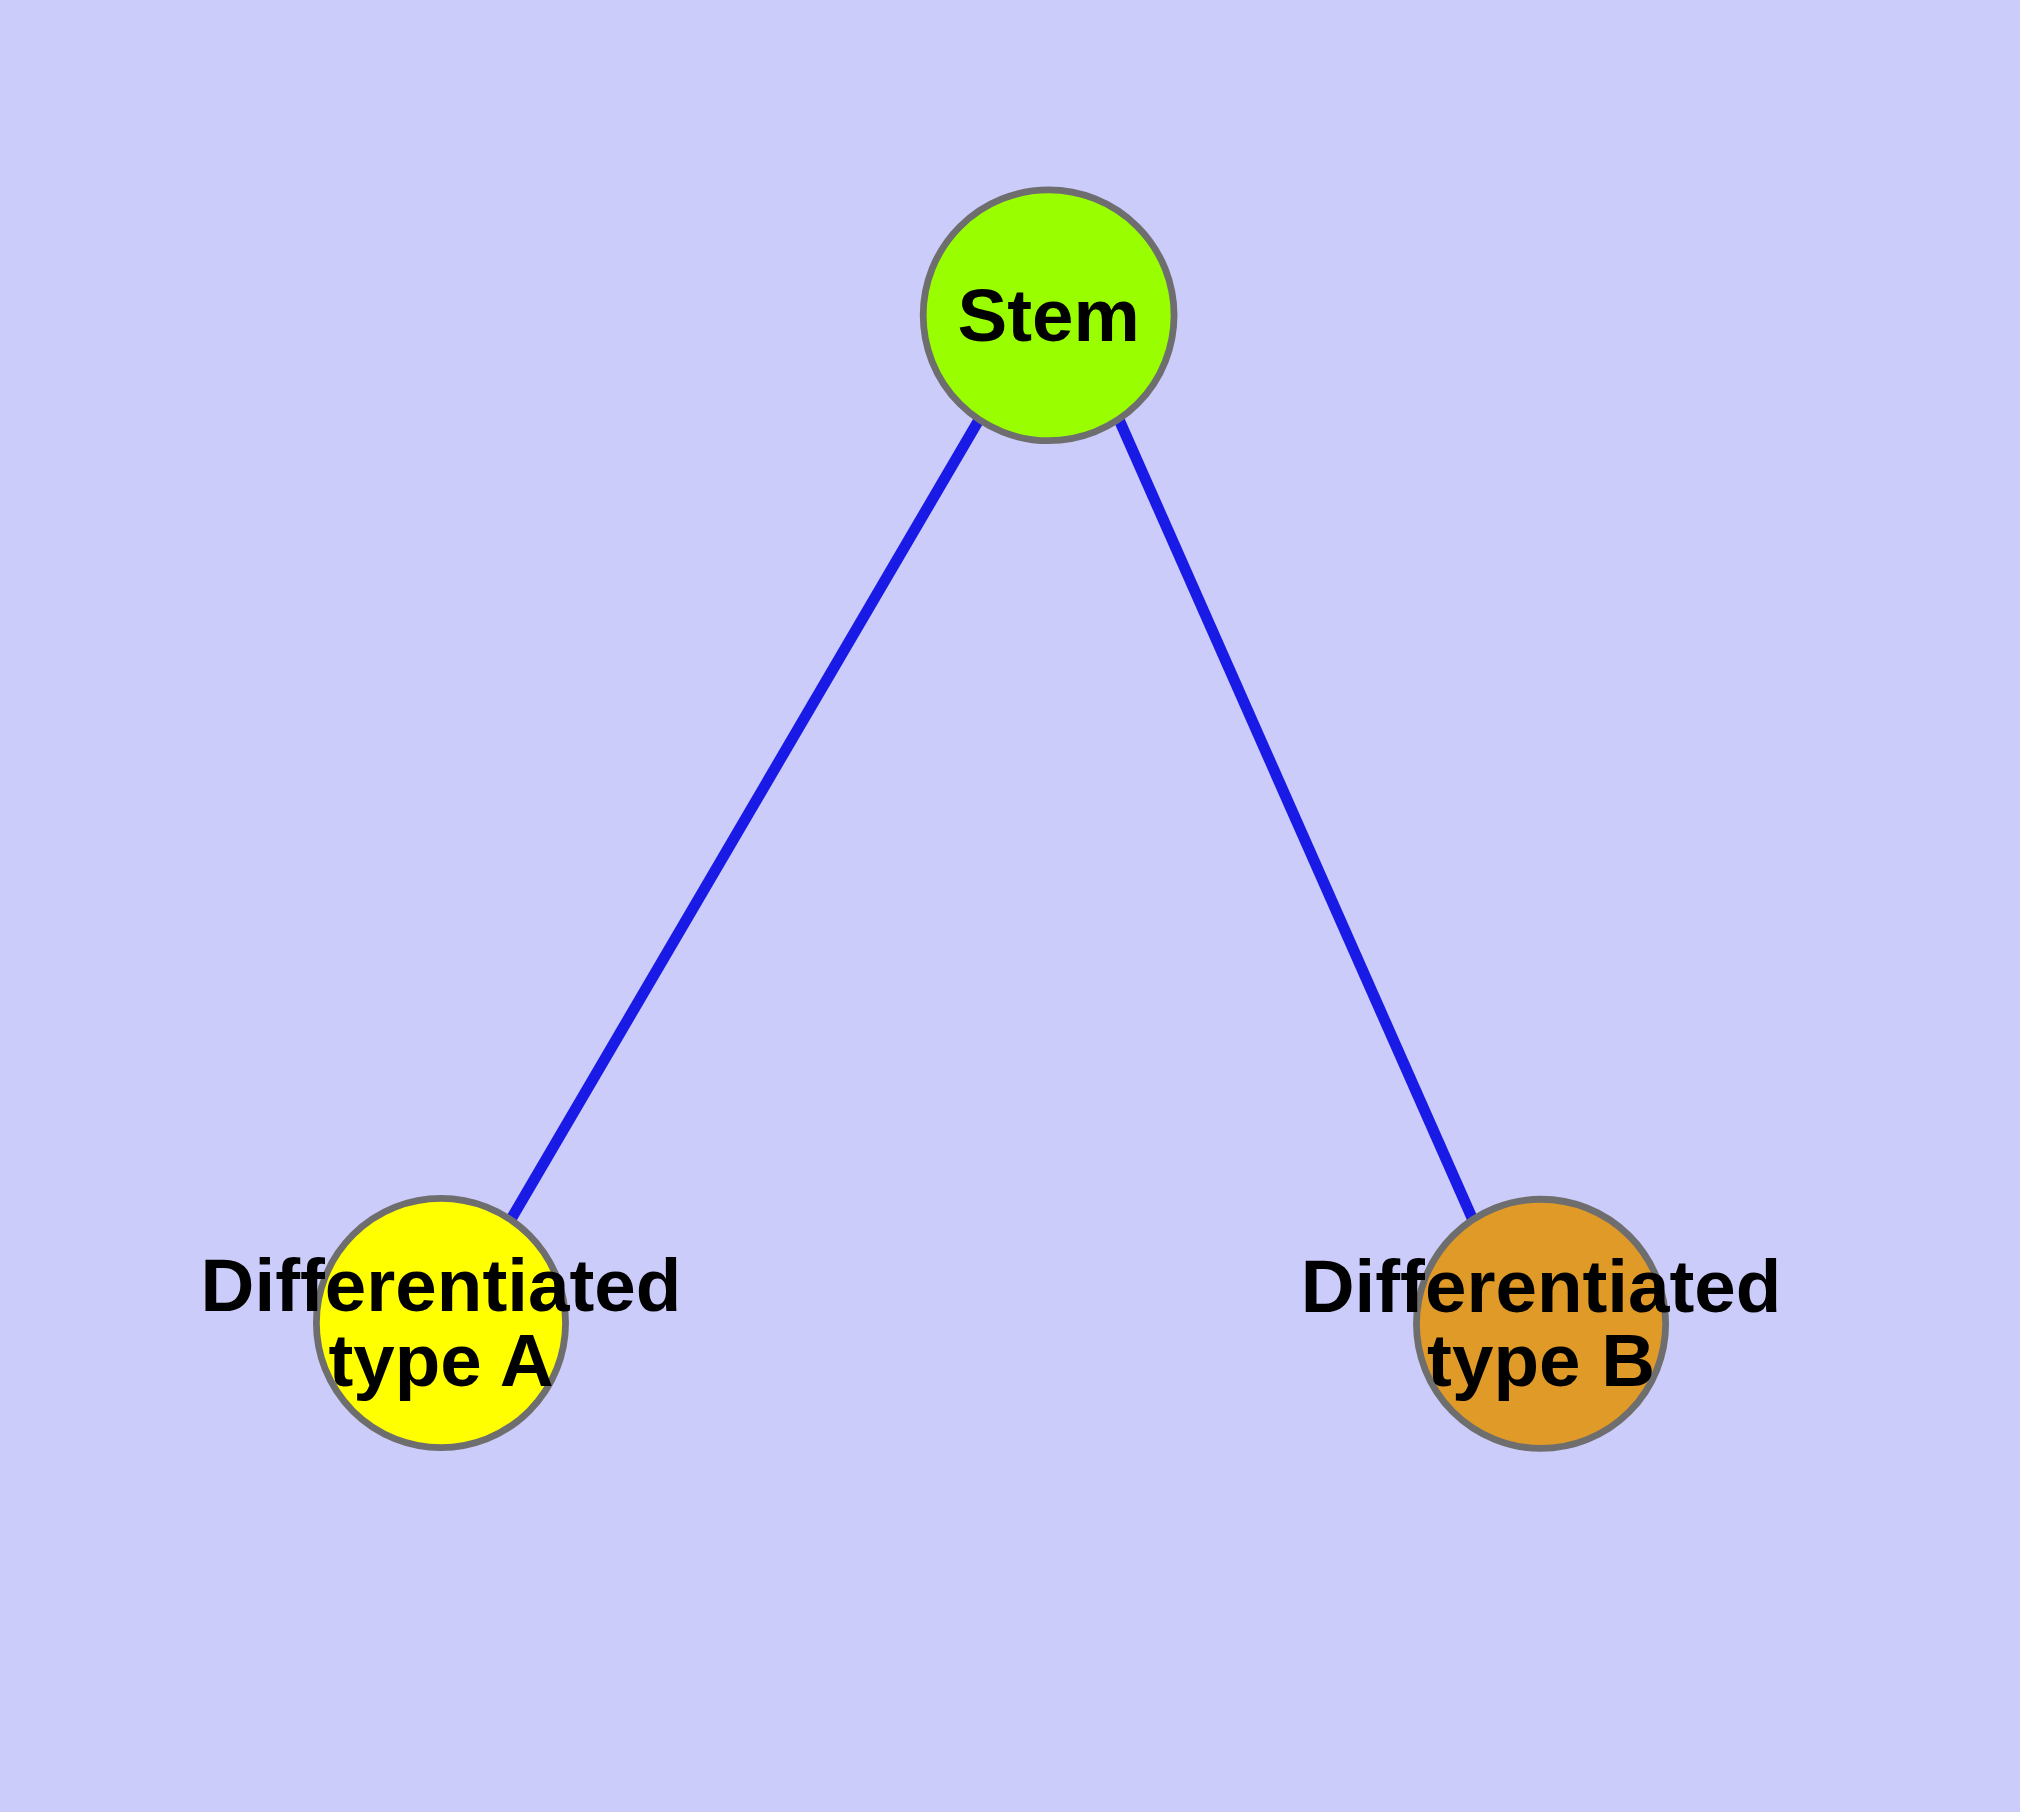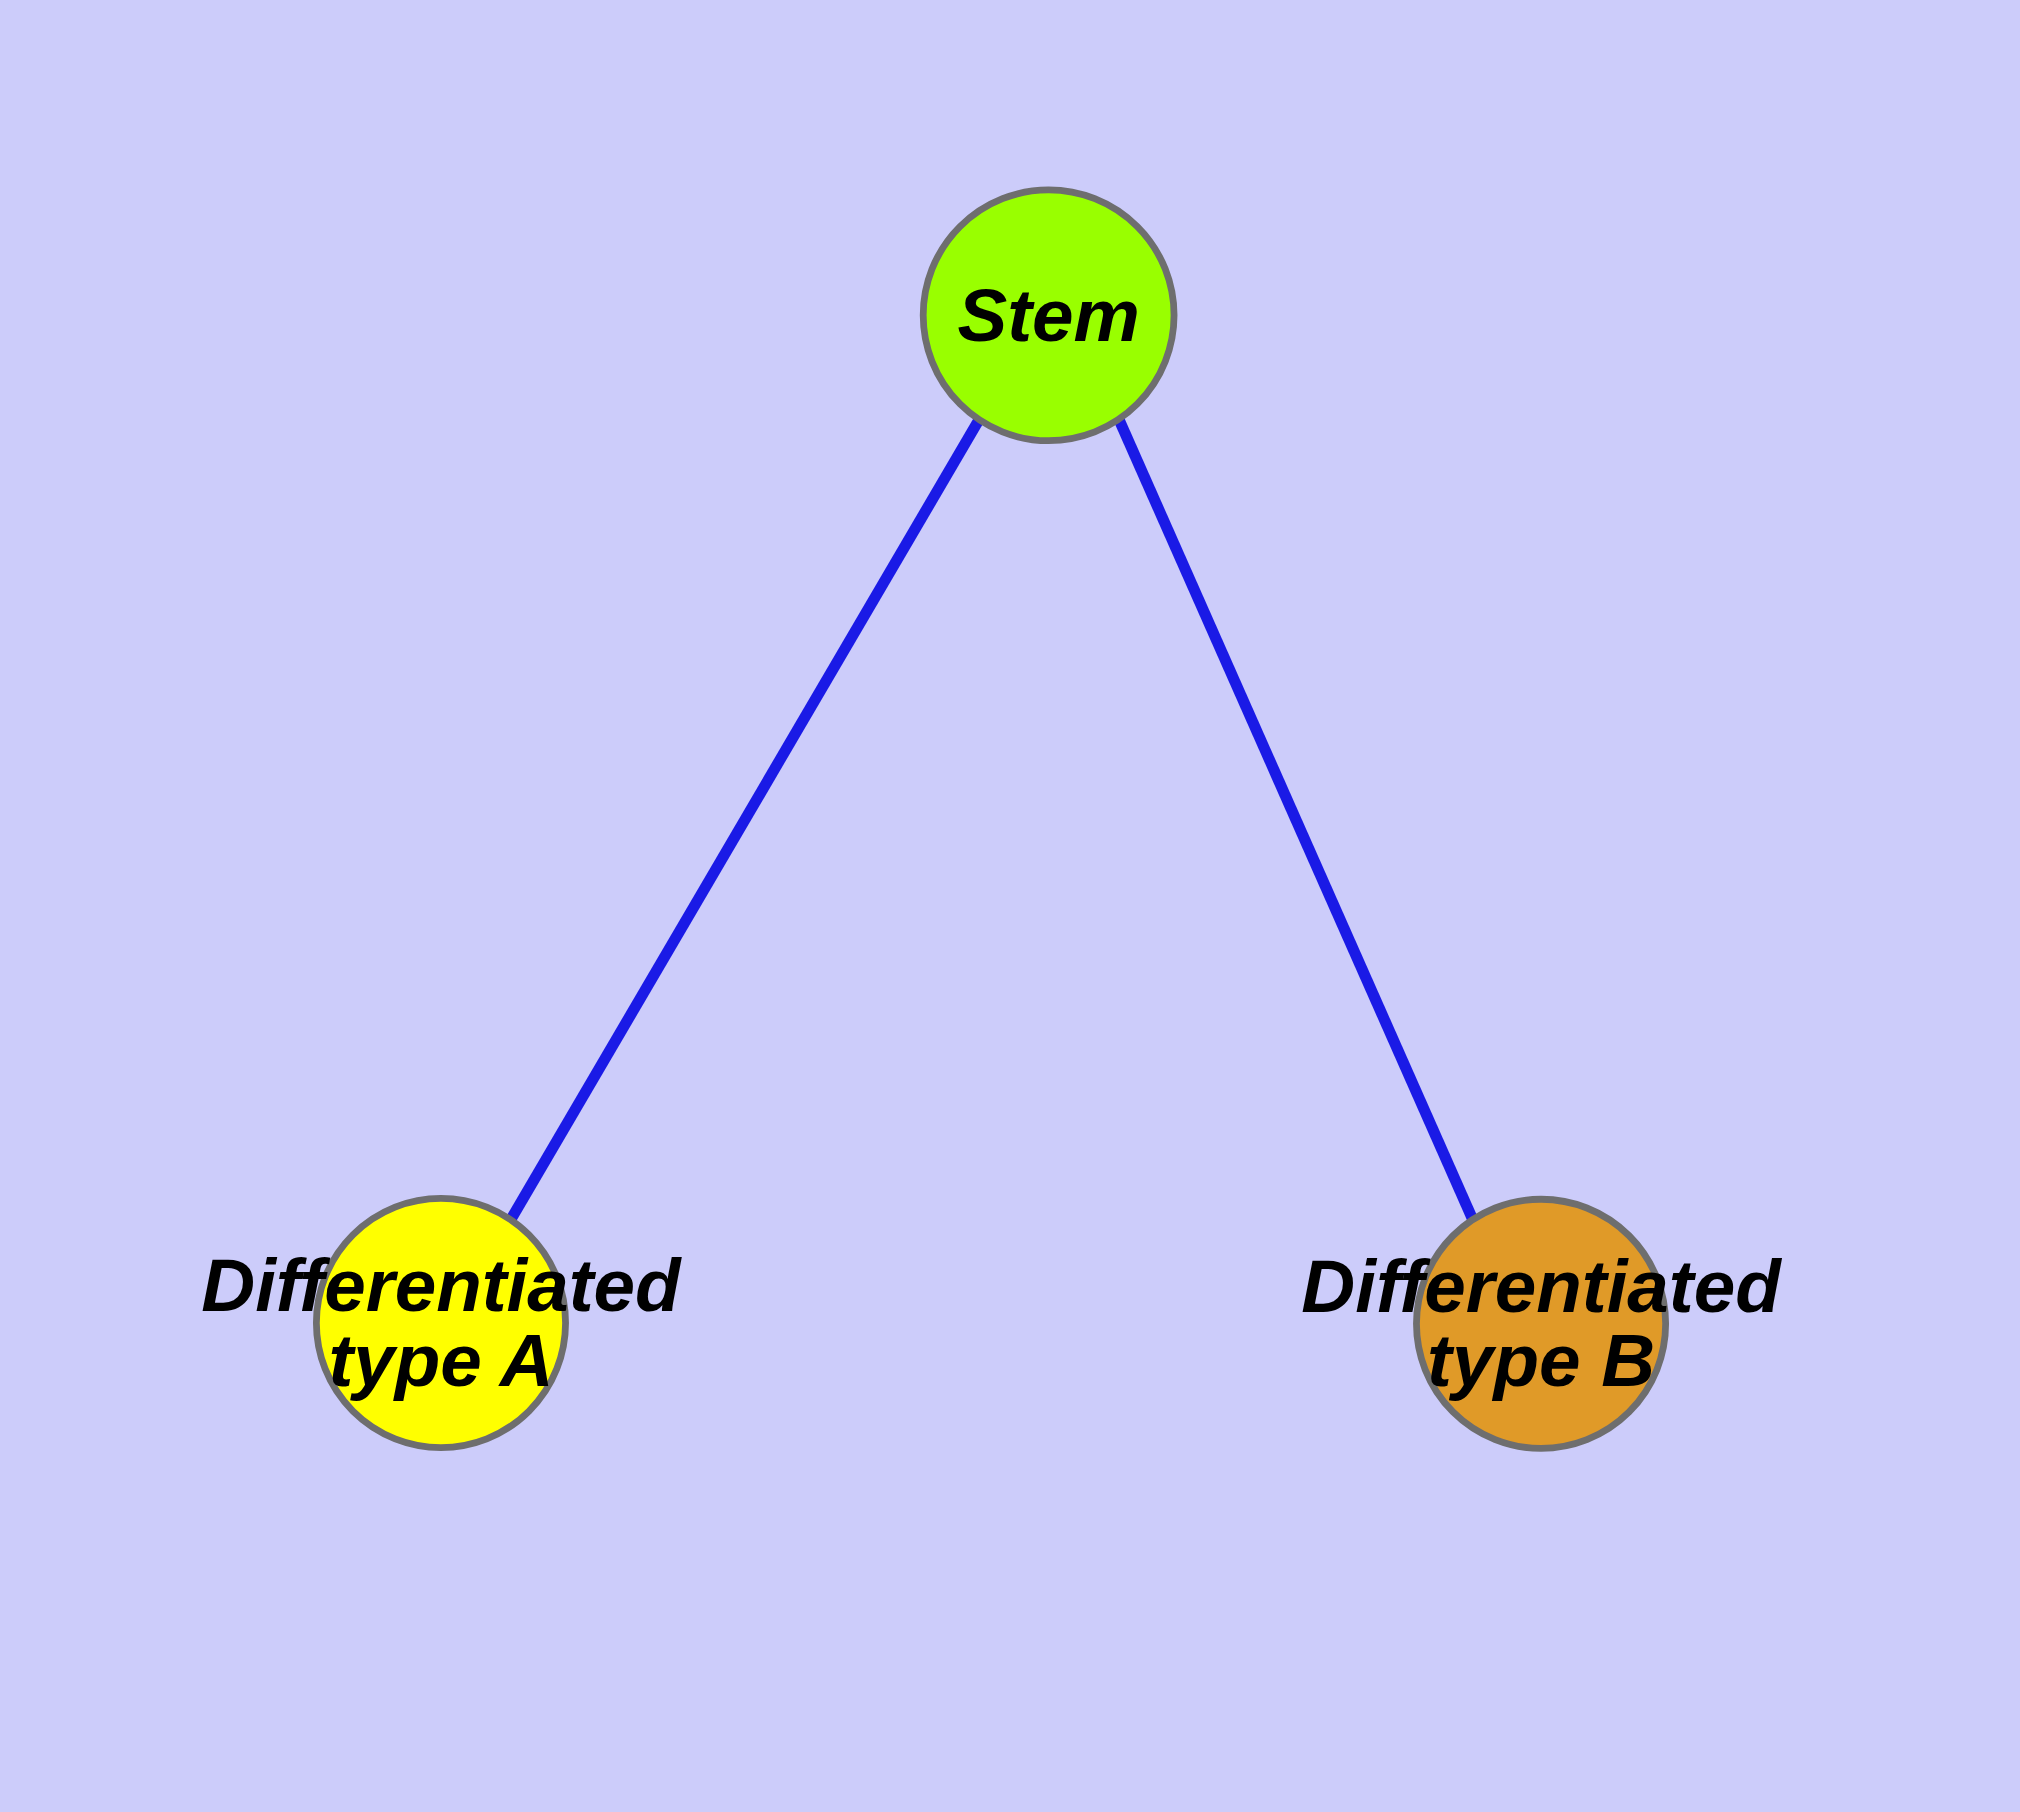--- a/index.html
+++ b/index.html
@@ -28,21 +28,21 @@
     font-size: 88px;
     fill: #000000;
     text-anchor: middle;
     dominant-baseline: auto;
     white-space: pre;
   }
 </style>
 </head>
 <body>
 
-<div id="canvas" style="width: 2021px; height: 1812px; background: rgb(204, 204, 250); font-style: italic;">
+<div id="canvas" style="width: 2021px; height: 1812px; background: rgb(204, 204, 250);">
   <svg id="graph-svg" viewBox="0 0 2384 2138" xmlns="http://www.w3.org/2000/svg" style="width: 2021px; height: 1812px;">
 
     <rect id="bg-rect" x="0" y="0" width="2384" height="2138" fill="#ccccfa"></rect>
 
     <g id="edges-layer">
         <line x1="1155" y1="495" x2="603" y2="1438" stroke="#1a1ae6" stroke-width="13" stroke-linecap="butt"></line>
         <line x1="1320" y1="495" x2="1737" y2="1438" stroke="#1a1ae6" stroke-width="13" stroke-linecap="butt"></line>
       </g>
     <g id="nodes-layer">
         <circle cx="1237" cy="372" r="148" fill="#99ff00" stroke="#6e6e6e" stroke-width="8"></circle>

